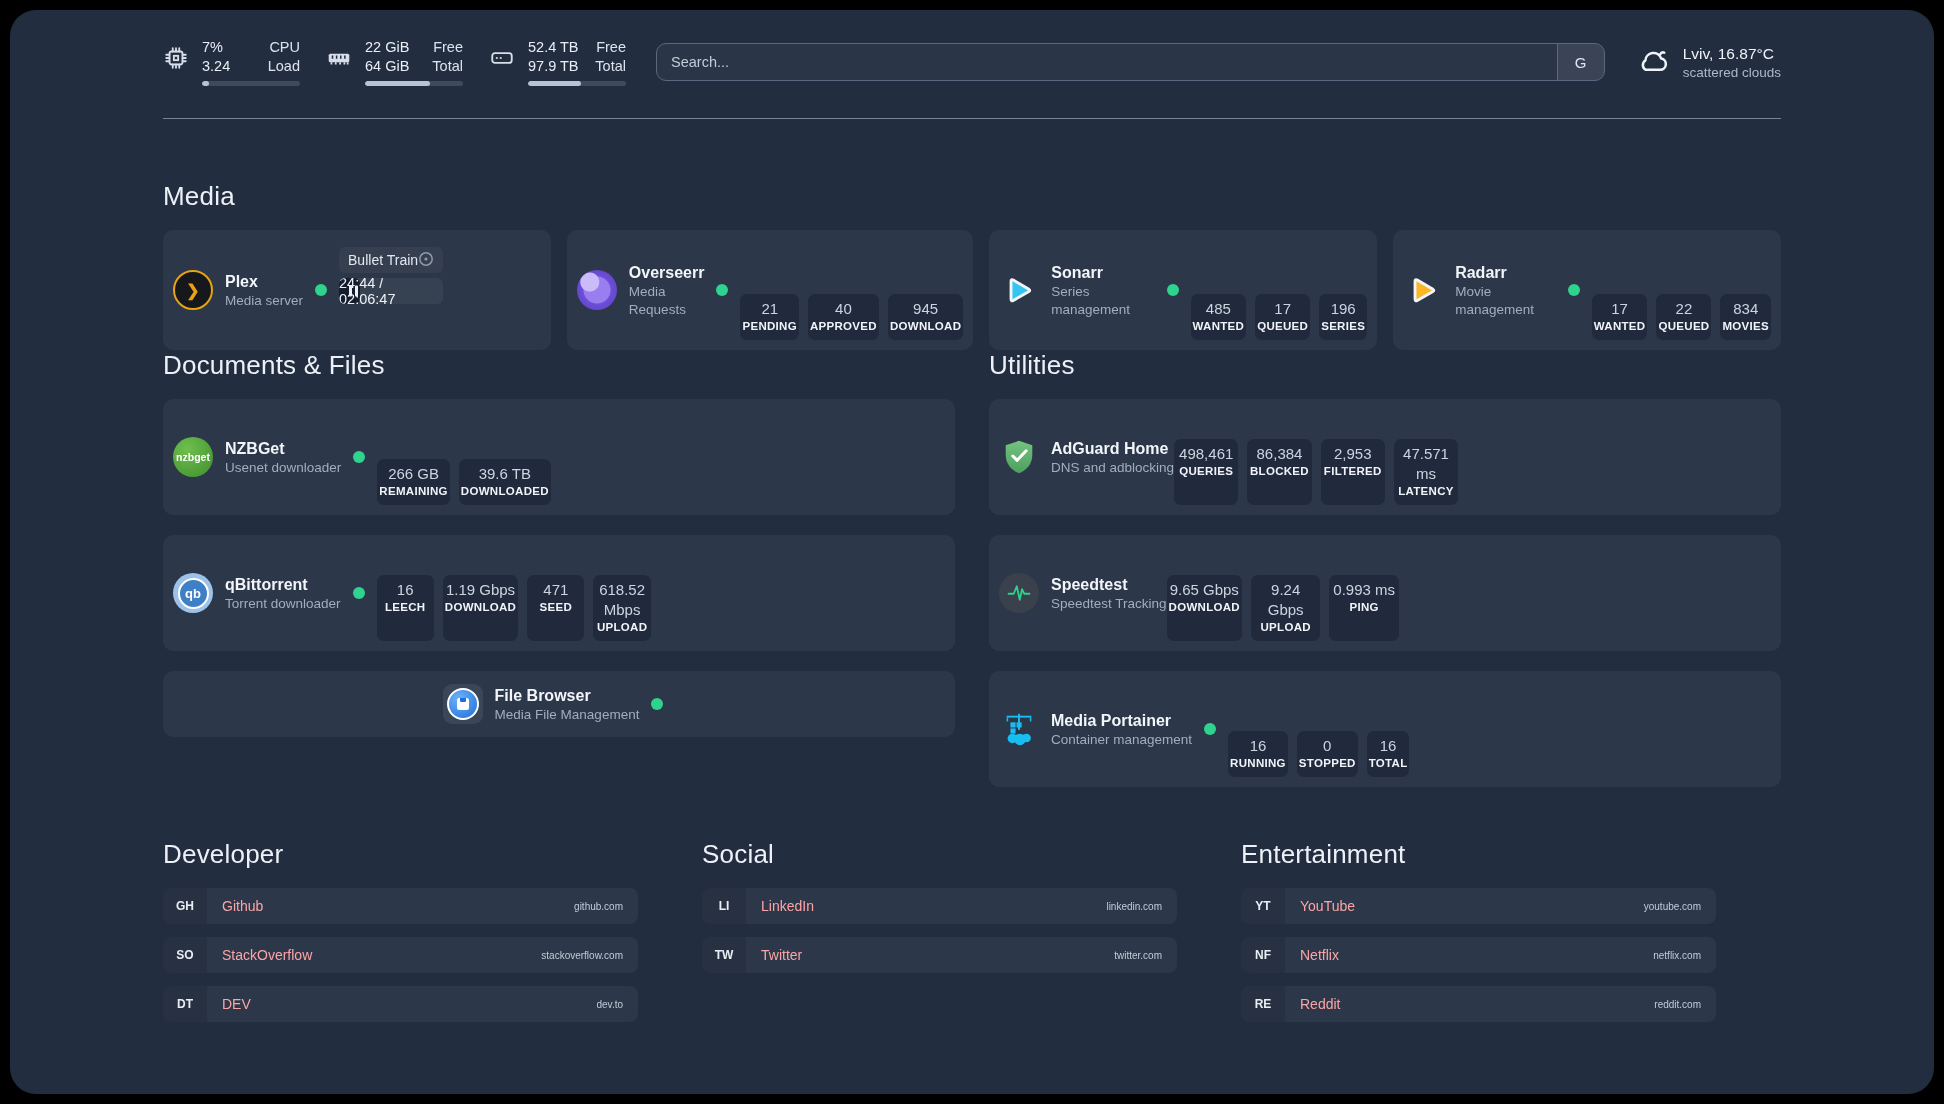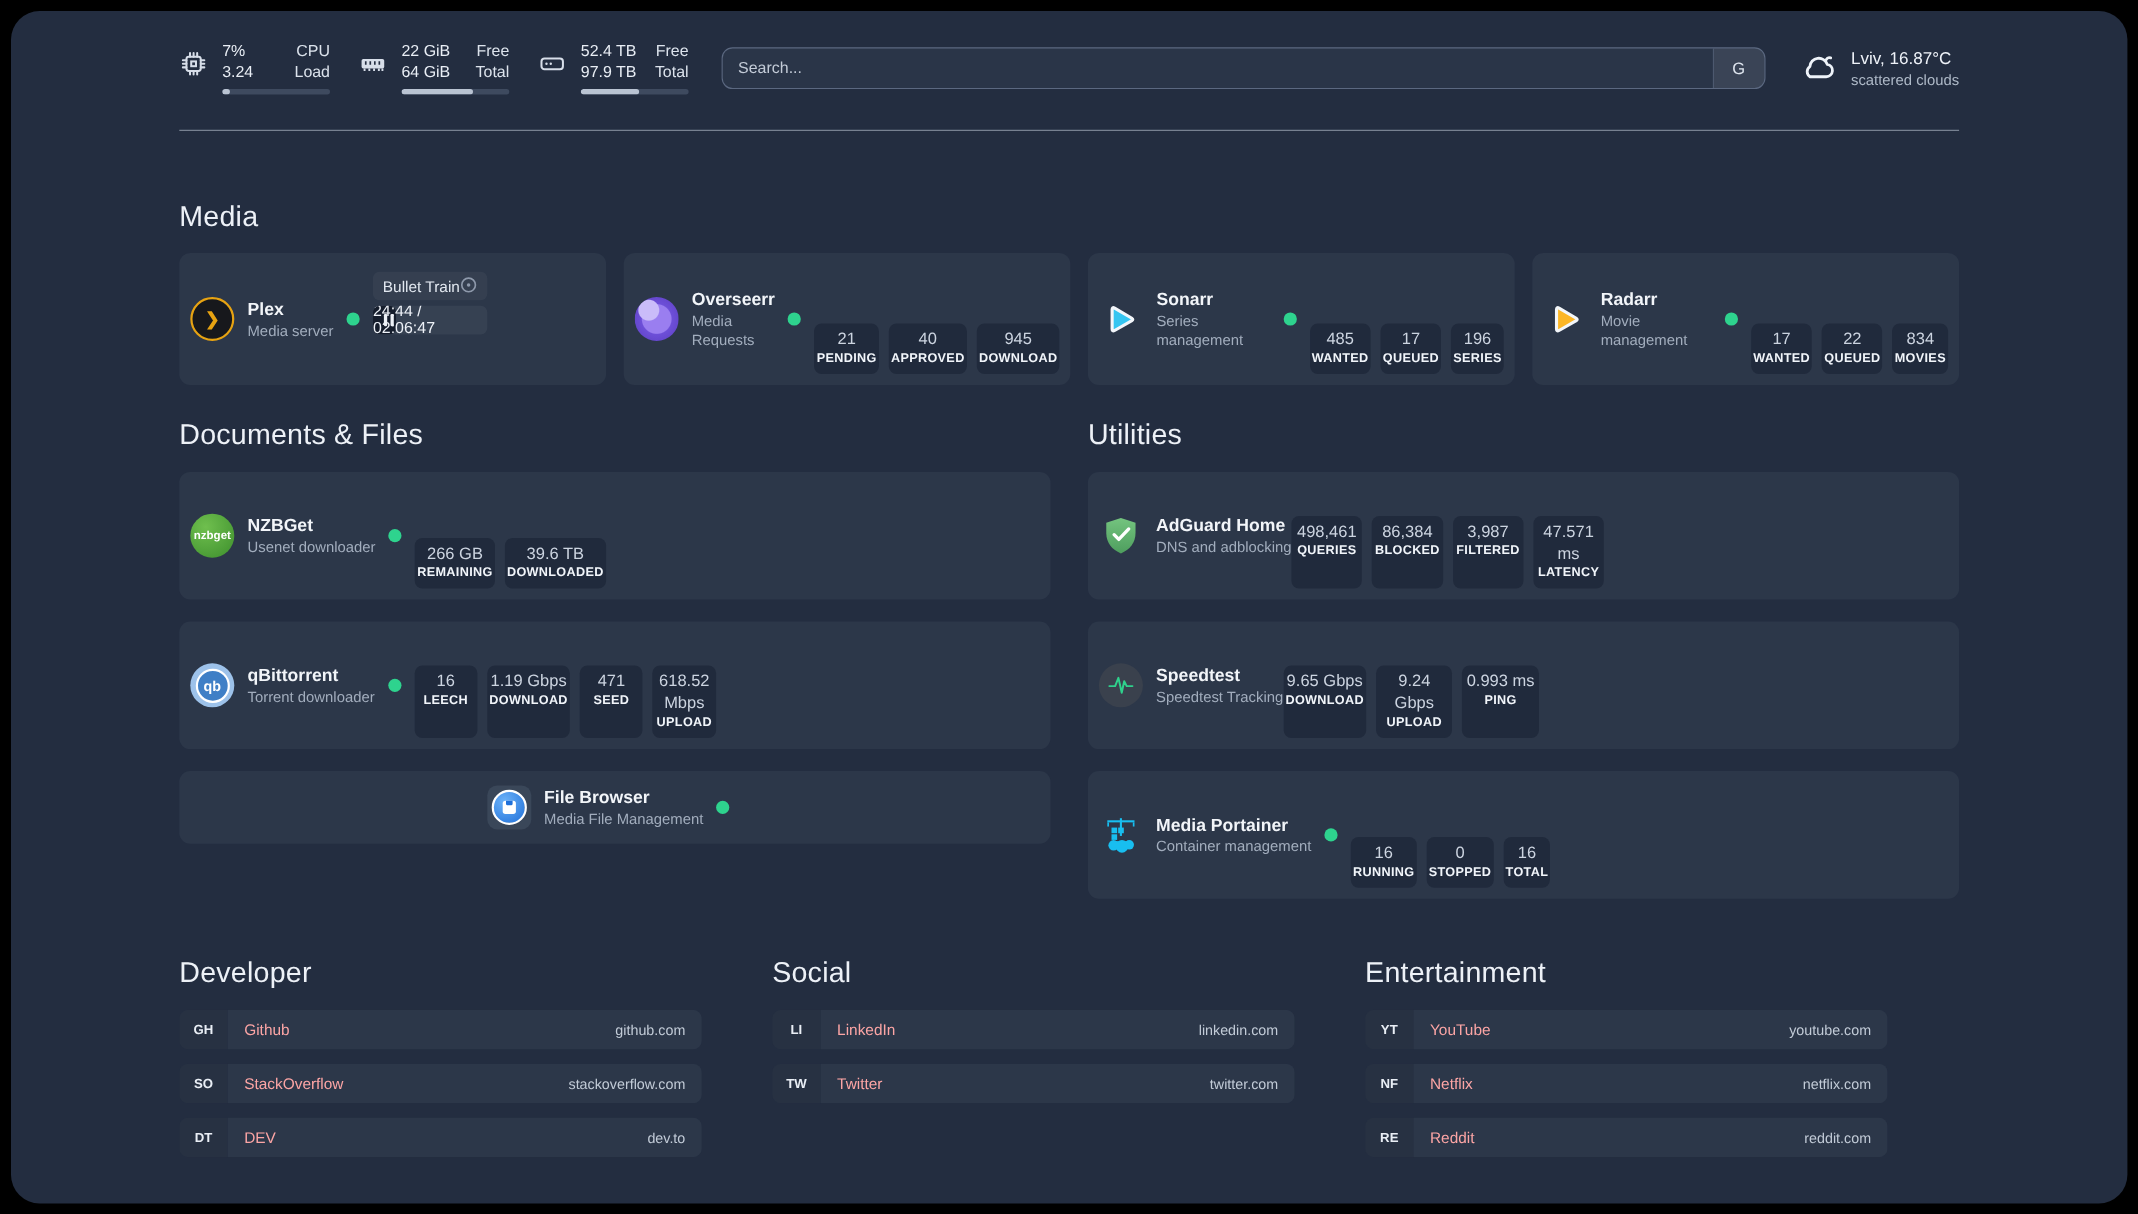--- a/index.html
+++ b/index.html
@@ -50,31 +50,31 @@
   
   .player{margin-top:7px;display:flex;flex-direction:column;gap:5px}
   .np-row{height:26px;background:rgba(255,255,255,.045);border-radius:6px;display:flex;align-items:center;padding:0 9px;color:#e2e8f0;font-size:14px}
   .np-title{flex:1;white-space:nowrap;overflow:hidden}
   .progress-row{height:26px;background:rgba(255,255,255,.05);border-radius:6px;position:relative;overflow:hidden}
   .progress-fill{position:absolute;left:0;top:0;bottom:0;background:#151d2c;border-radius:6px;width:0}
   .pause{position:absolute;left:10px;top:50%;transform:translateY(-50%);display:flex;gap:3px}
   .pause i{width:3px;height:11px;background:#edf1f7;border-radius:1px}
   .time{position:absolute;right:9px;top:50%;transform:translateY(-50%);color:#edf1f7;font-size:14.5px;font-weight:500}
 
-  .cols{display:grid;grid-template-columns:1fr 1fr;gap:34px;margin-top:30px}
+  .cols{display:grid;grid-template-columns:1fr 1fr;gap:34px;}
   .col-stack{display:flex;flex-direction:column;gap:20px}
 
   
   .bookmarks{display:grid;grid-template-columns:repeat(3,475px);column-gap:64px;margin-top:52px}
   .bm-rows{display:flex;flex-direction:column;gap:13px}
   .bm-row{height:36px;display:flex;border-radius:8px;overflow:hidden;cursor:pointer}
   .bm-abbr{width:44px;background:#273142;display:flex;align-items:center;justify-content:center;color:#e9eef5;font-size:12px;font-weight:600;flex-shrink:0}
   .bm-body{flex:1;background:#2c3749;display:flex;align-items:center;padding:0 15px;min-width:0}
   .bm-name{color:#fca5a5;font-size:14px;font-weight:500}
-  .bm-url{margin-left:auto;color:#c2cbd7;font-size:13px}
+  .bm-url{margin-left:auto;color:#c2cbd7;font-size:10px}
 
   
   .icon40{width:40px;height:40px;flex-shrink:0;display:flex;align-items:center;justify-content:center;box-sizing:border-box}
   .icon-plex{border-radius:50%;background:#17181c;border:2px solid #e7a312}
   .icon-plex::before{content:"❯";color:#e7a312;font-size:16px;font-weight:700}
   .icon-overseerr{border-radius:50%;background:radial-gradient(circle at 32% 30%,#cabcf9 0 9px,rgba(0,0,0,0) 10px),radial-gradient(circle at 50% 50%,#9a7ef0 0 13px,#6d4fd8 14px,#5b3dc0 100%)}
   .icon-nzb{border-radius:50%;background:radial-gradient(circle at 35% 30%,#6fbf4e,#3d8f2d)}
   .icon-nzb span{color:#fff;font-size:10.5px;font-weight:700}
   .icon-qb{border-radius:50%;background:#9dc2ea}
   .icon-qb .qb-inner{width:31px;height:31px;border-radius:50%;background:#3f7fc6;border:2px solid #fff;box-sizing:border-box;display:flex;align-items:center;justify-content:center;color:#fff;font-size:13px;font-weight:700}
@@ -409,21 +409,21 @@
           <div class="stats">
             <div class="stat">
                 <div class="stat-value">498,461</div>
                 <div class="stat-label">QUERIES</div>
               </div>
             <div class="stat">
                 <div class="stat-value">86,384</div>
                 <div class="stat-label">BLOCKED</div>
               </div>
             <div class="stat">
-                <div class="stat-value">3,987</div>
+                <div class="stat-value">2,953</div>
                 <div class="stat-label">FILTERED</div>
               </div>
             <div class="stat">
                 <div class="stat-value">47.571 ms</div>
                 <div class="stat-label">LATENCY</div>
               </div>
           </div>
         </div>
 
         <div class="card">

